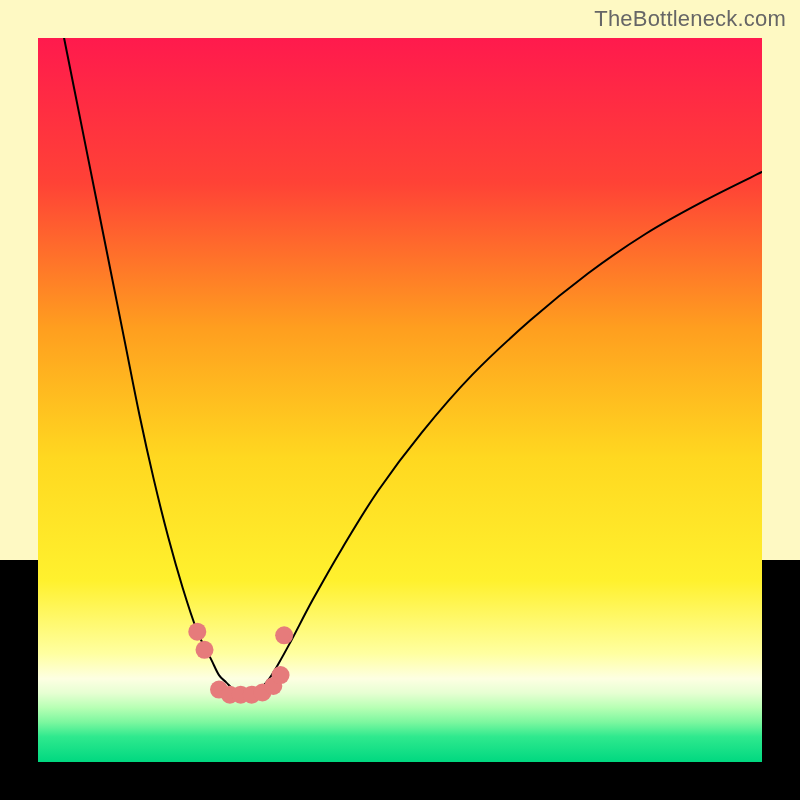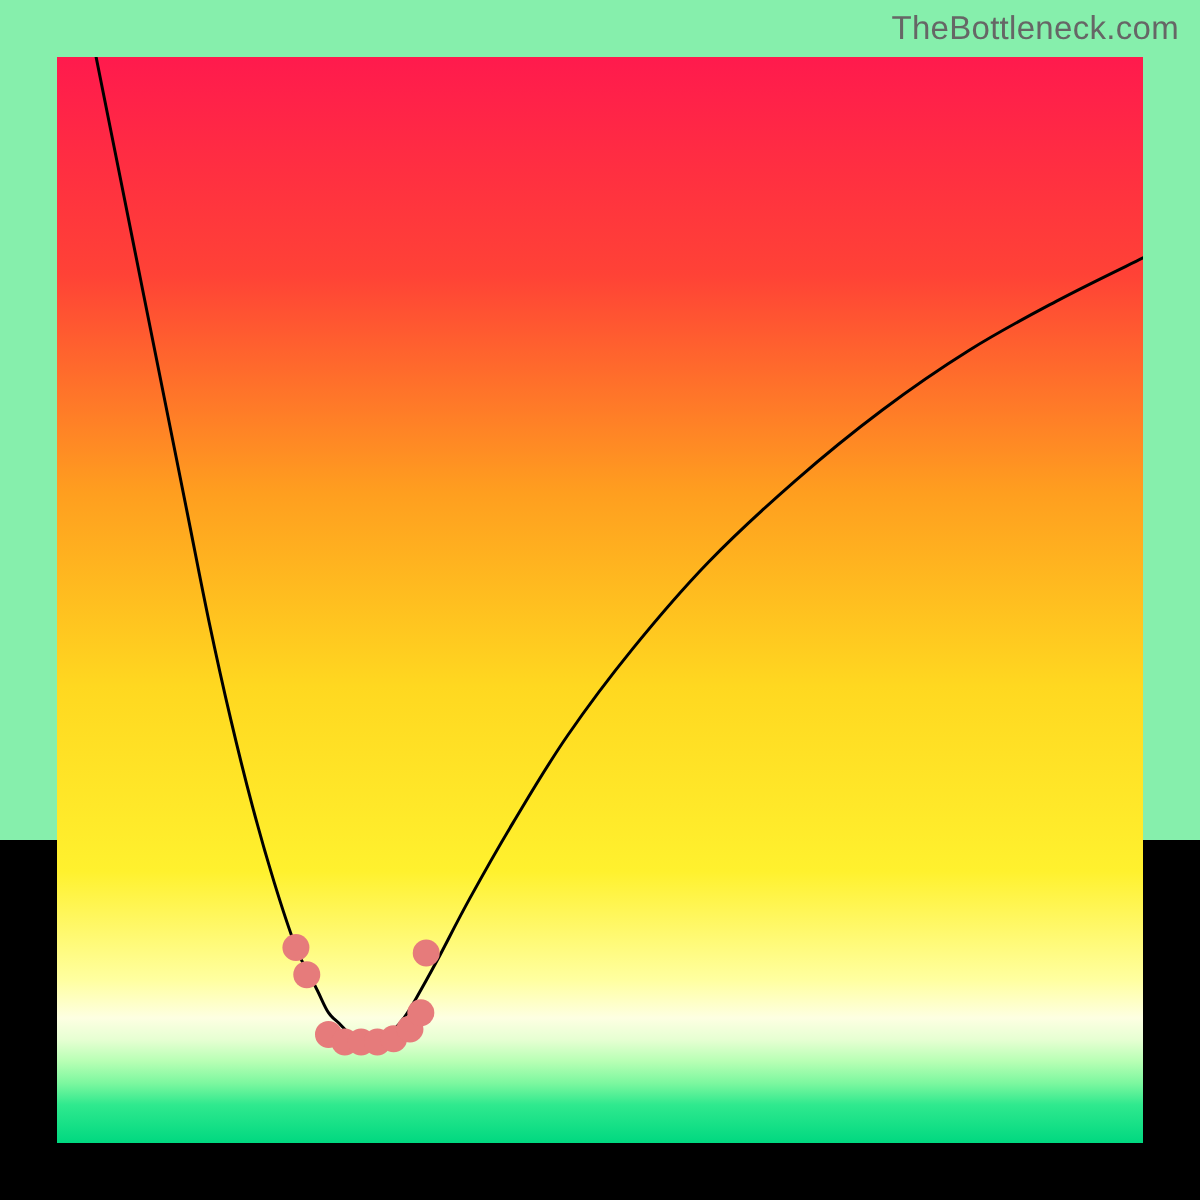--- a/index.html
+++ b/index.html
@@ -10,21 +10,21 @@
     background: #000000;
     overflow: hidden;
     font-family: Arial, Helvetica, sans-serif;
   }
   .frame {
     position: absolute;
     top: 0;
     left: 0;
     width: 800px;
     height: 560px;
-    background: #86efac;
+    background: #fef9c3;
     text-align: center;
   }
   .plot-area {
     position: absolute;
     top: 38px;
     left: 38px;
     width: 724px;
     height: 724px;
     overflow: hidden;
   }

